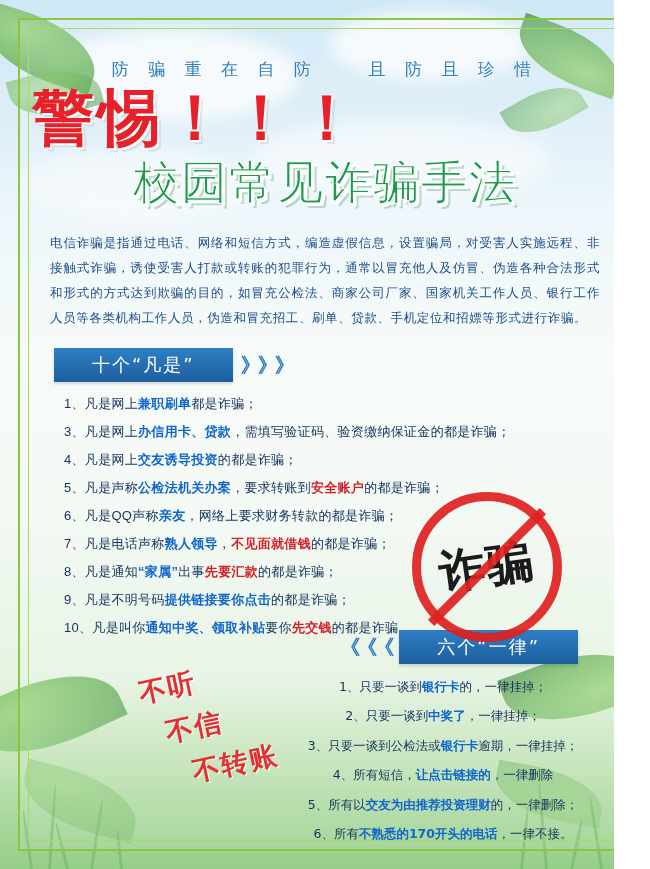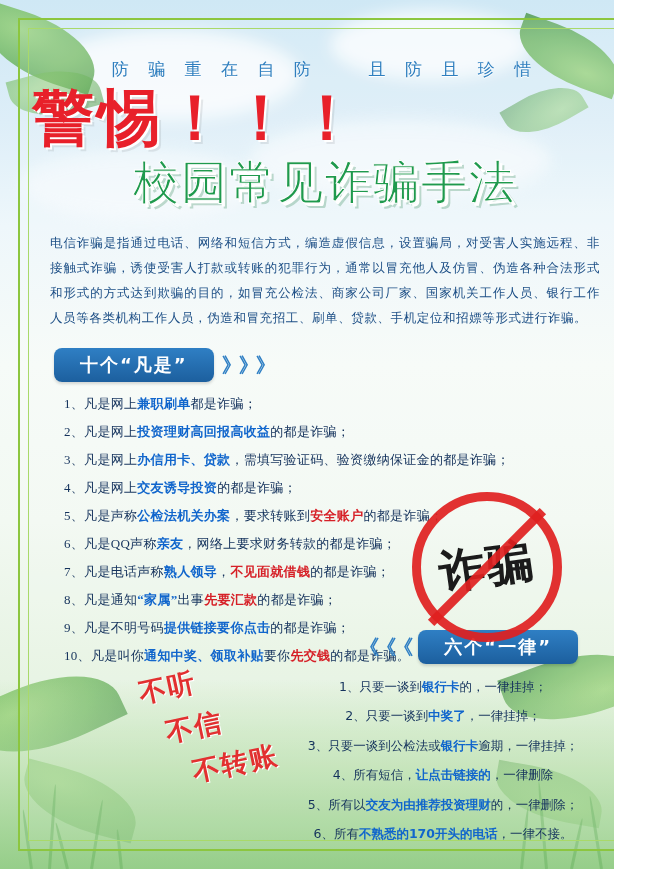--- a/index.html
+++ b/index.html
@@ -145,48 +145,47 @@
   }
   .banner-row.right {
     justify-content: flex-end;
     margin-left: 0;
     margin-right: 18px;
   }
   .banner {
     background: linear-gradient(180deg, #2f7fc4 0%, #1c5f9e 100%);
     color: #fff;
     font-size: 18px;
-    font-weight: bold;
-    padding: 5px 26px;
+    font-weight: normal;
+    padding: 5px 38px;
     letter-spacing: 2px;
     font-family: "DejaVu Sans", sans-serif;
     position: relative;
     box-shadow: 0 2px 3px rgba(0,0,0,.15);
-    border-radius: 8px;
   }
   .chevrons {
     color: #2f7fc4;
     font-size: 20px;
     letter-spacing: -3px;
     font-weight: bold;
     margin-left: 8px;
     font-family: "DejaVu Sans", sans-serif;
   }
   .chevrons.left {
     margin-left: 0;
     margin-right: 8px;
   }
 
   
   .list-ten {
     margin: 8px 0 0 32px;
     color: #14325c;
     font-size: 13px;
     line-height: 2.15;
-    font-family: Liberation Serif, serif;
+    font-family: Liberation Sans, sans-serif;
     letter-spacing: .3px;
   }
   .list-ten .item { white-space: nowrap; }
   .hl { color: #1166cc; font-weight: bold; }
   .hl-red { color: #d62027; font-weight: bold; text-align: center; }
 
   
   .six-wrap {
     position: absolute;
     right: 18px;
@@ -314,21 +313,20 @@
 
     <div class="intro">电信诈骗是指通过电话、网络和短信方式，编造虚假信息，设置骗局，对受害人实施远程、非接触式诈骗，诱使受害人打款或转账的犯罪行为，通常以冒充他人及仿冒、伪造各种合法形式和形式的方式达到欺骗的目的，如冒充公检法、商家公司厂家、国家机关工作人员、银行工作人员等各类机构工作人员，伪造和冒充招工、刷单、贷款、手机定位和招嫖等形式进行诈骗。</div>
 
     <div class="banner-row">
       <div class="banner">十个“凡是”</div>
       <div class="chevrons">》》》</div>
     </div>
 
     <div class="list-ten">
       <div class="item">1、凡是网上<span class="hl">兼职刷单</span>都是诈骗；</div>
-      <div class="item">2、凡是网上<span class="hl">投资理财高回报高收益</span>的都是诈骗；</div>
       <div class="item">3、凡是网上<span class="hl">办信用卡、贷款</span>，需填写验证码、验资缴纳保证金的都是诈骗；</div>
       <div class="item">4、凡是网上<span class="hl">交友诱导投资</span>的都是诈骗；</div>
       <div class="item">5、凡是声称<span class="hl">公检法机关办案</span>，要求转账到<span class="hl-red">安全账户</span>的都是诈骗；</div>
       <div class="item">6、凡是QQ声称<span class="hl">亲友</span>，网络上要求财务转款的都是诈骗；</div>
       <div class="item">7、凡是电话声称<span class="hl">熟人领导</span>，<span class="hl-red">不见面就借钱</span>的都是诈骗；</div>
       <div class="item">8、凡是通知<span class="hl">“家属”</span>出事<span class="hl-red">先要汇款</span>的都是诈骗；</div>
       <div class="item">9、凡是不明号码<span class="hl">提供链接要你点击</span>的都是诈骗；</div>
       <div class="item">10、凡是叫你<span class="hl">通知中奖、领取补贴</span>要你<span class="hl-red">先交钱</span>的都是诈骗。</div>
     </div>
 

